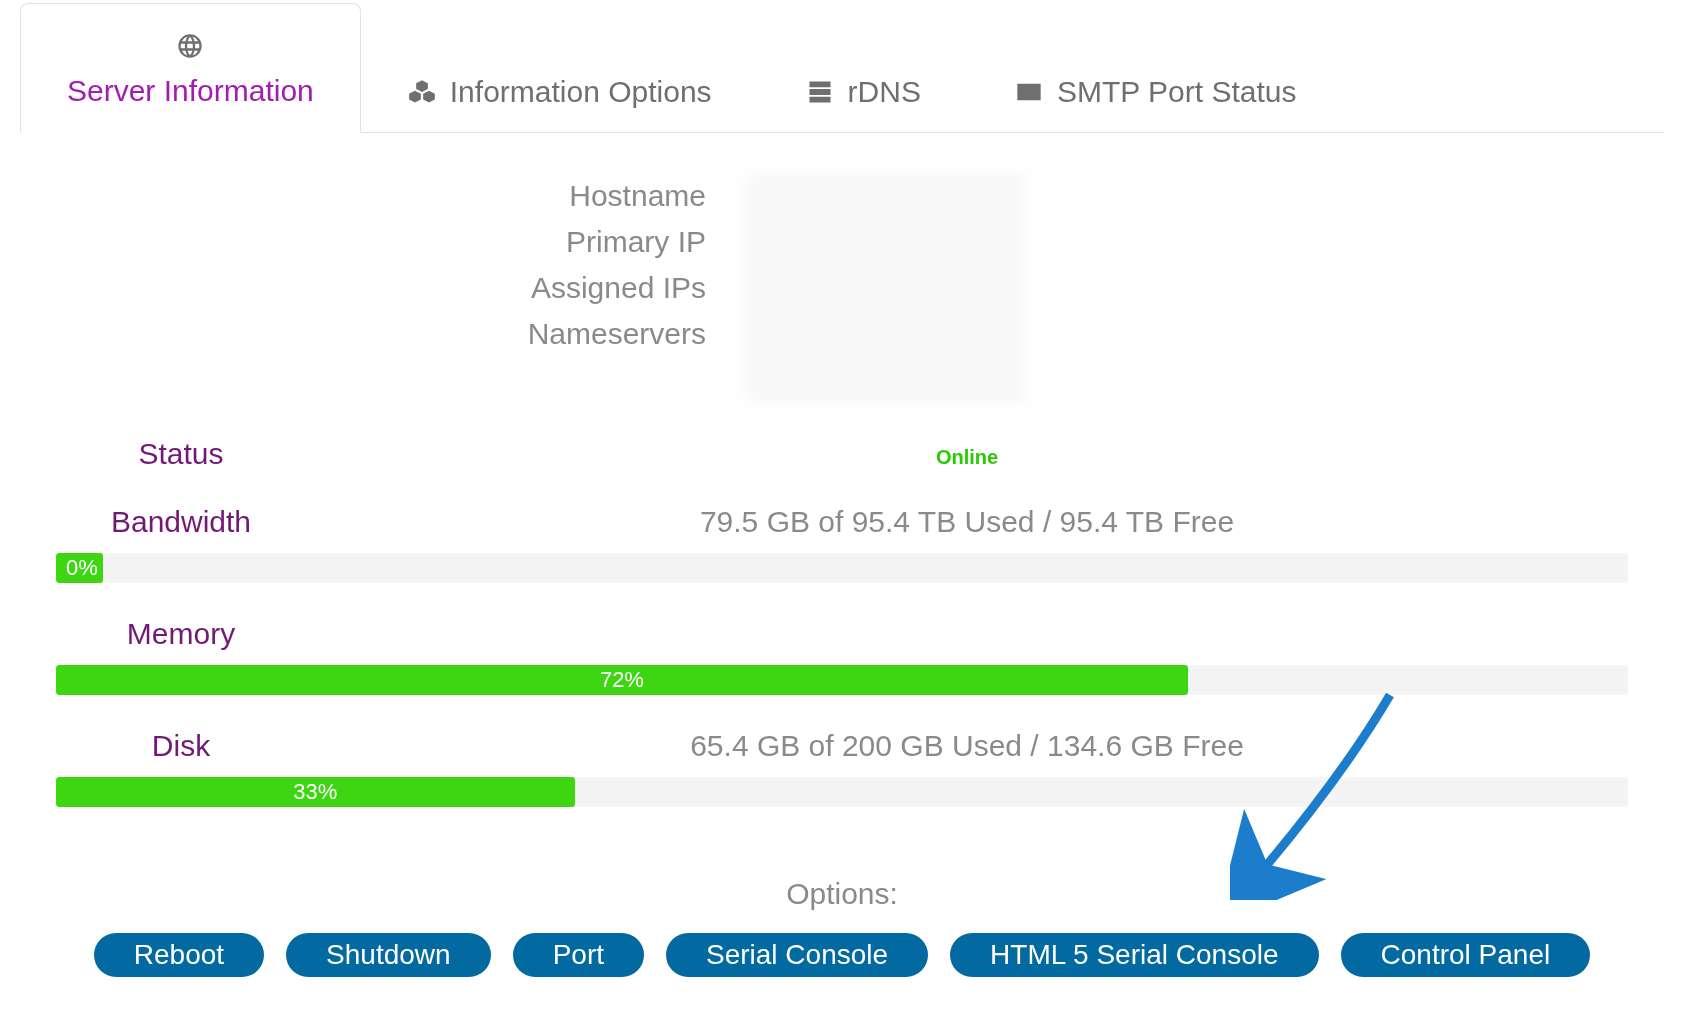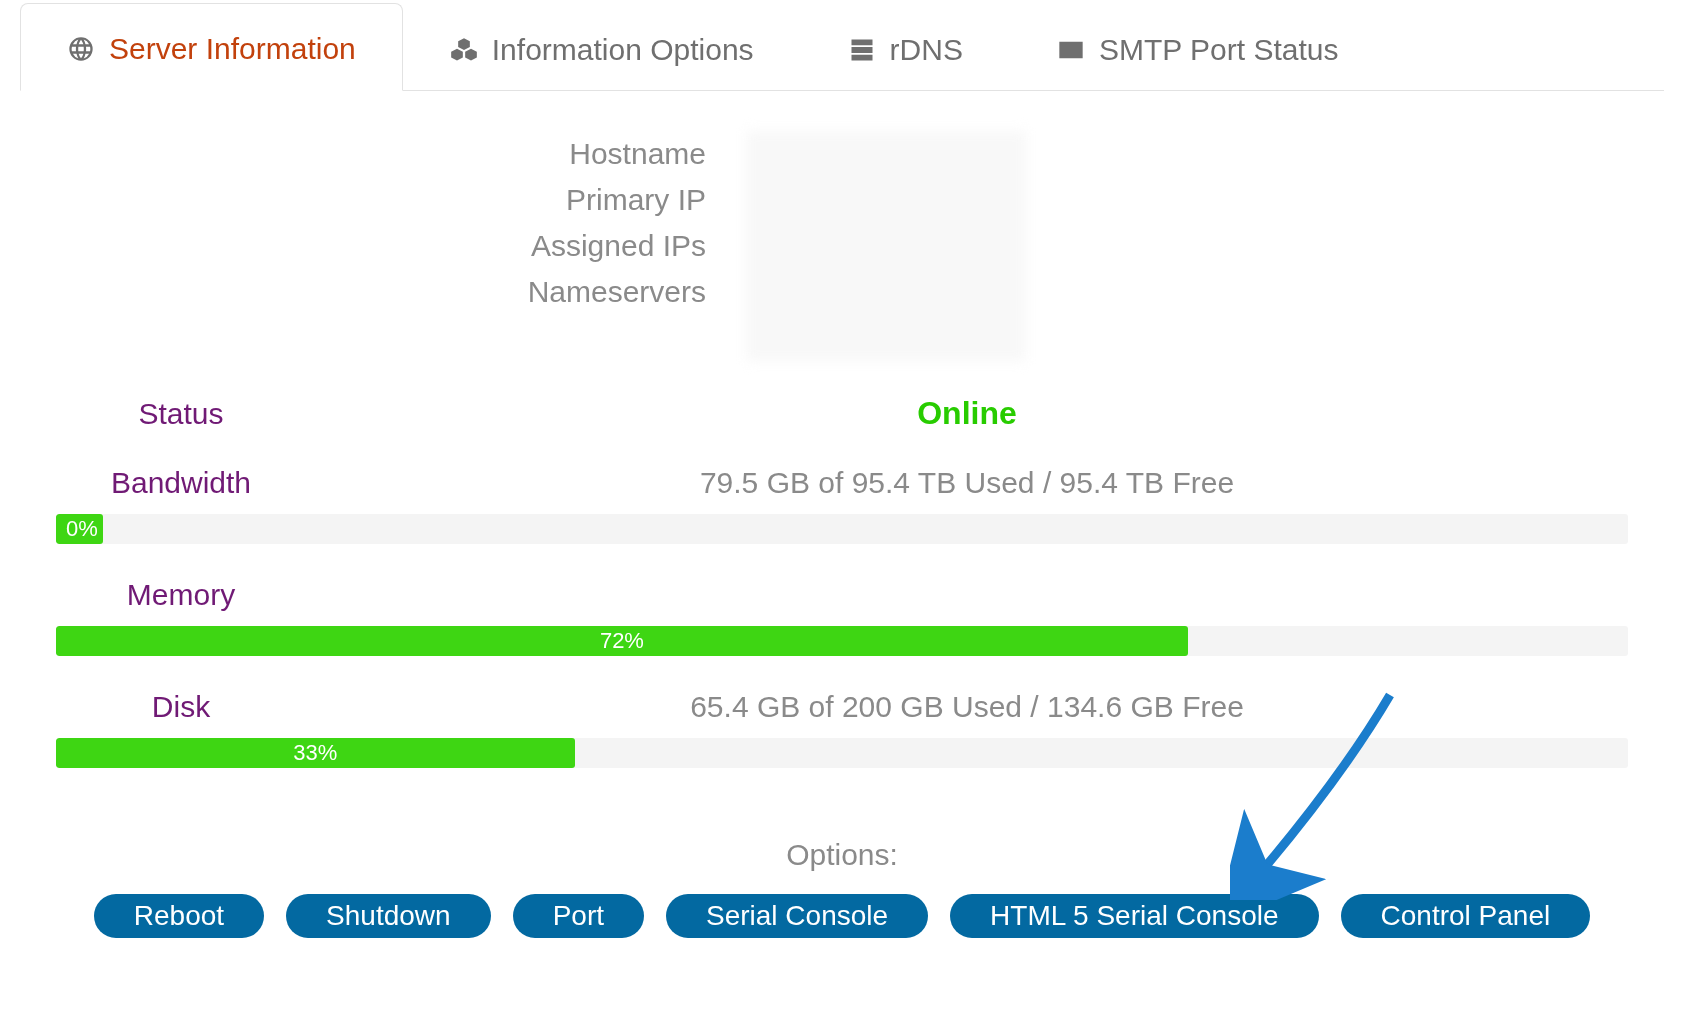--- a/index.html
+++ b/index.html
@@ -24,21 +24,22 @@
     border-bottom: none;
     position: relative;
     top: 1px;
     background: transparent;
   }
   .tab.active {
     border: 1px solid #e2e2e2;
     border-bottom: 1px solid #fff;
     border-radius: 8px 8px 0 0;
     background: #fff;
-    color: #c2410c;
+    color: #a21caf;
+    flex-direction: column;
   }
   .tab .ico { width: 28px; height: 28px; fill: #6f6f6f; flex: 0 0 auto; }
   
   .content { padding: 40px 36px 0 36px; }
   .info-block { display: flex; gap: 40px; margin-bottom: 10px; }
   .info-left { width: 650px; text-align: right; font-size: 30px; color: #8a8a8a; line-height: 46px; }
   .info-right { width: 280px; height: 230px; background: #f8f8f8; filter: blur(6px); }
   .status-row, .metric-row {
     display: flex;
     align-items: baseline;
@@ -46,21 +47,21 @@
   }
   .status-row .label, .metric-row .label {
     width: 250px;
     text-align: center;
     font-size: 30px;
     color: #701a75;
   }
   .status-row .value {
     flex: 1;
     text-align: center;
-    font-size: 32px;
+    font-size: 20px;
     font-weight: 600;
     color: #28cc00;
   }
   .metric-row .value {
     flex: 1;
     text-align: center;
     font-size: 30px;
     color: #8a8a8a;
   }
   .bar {

